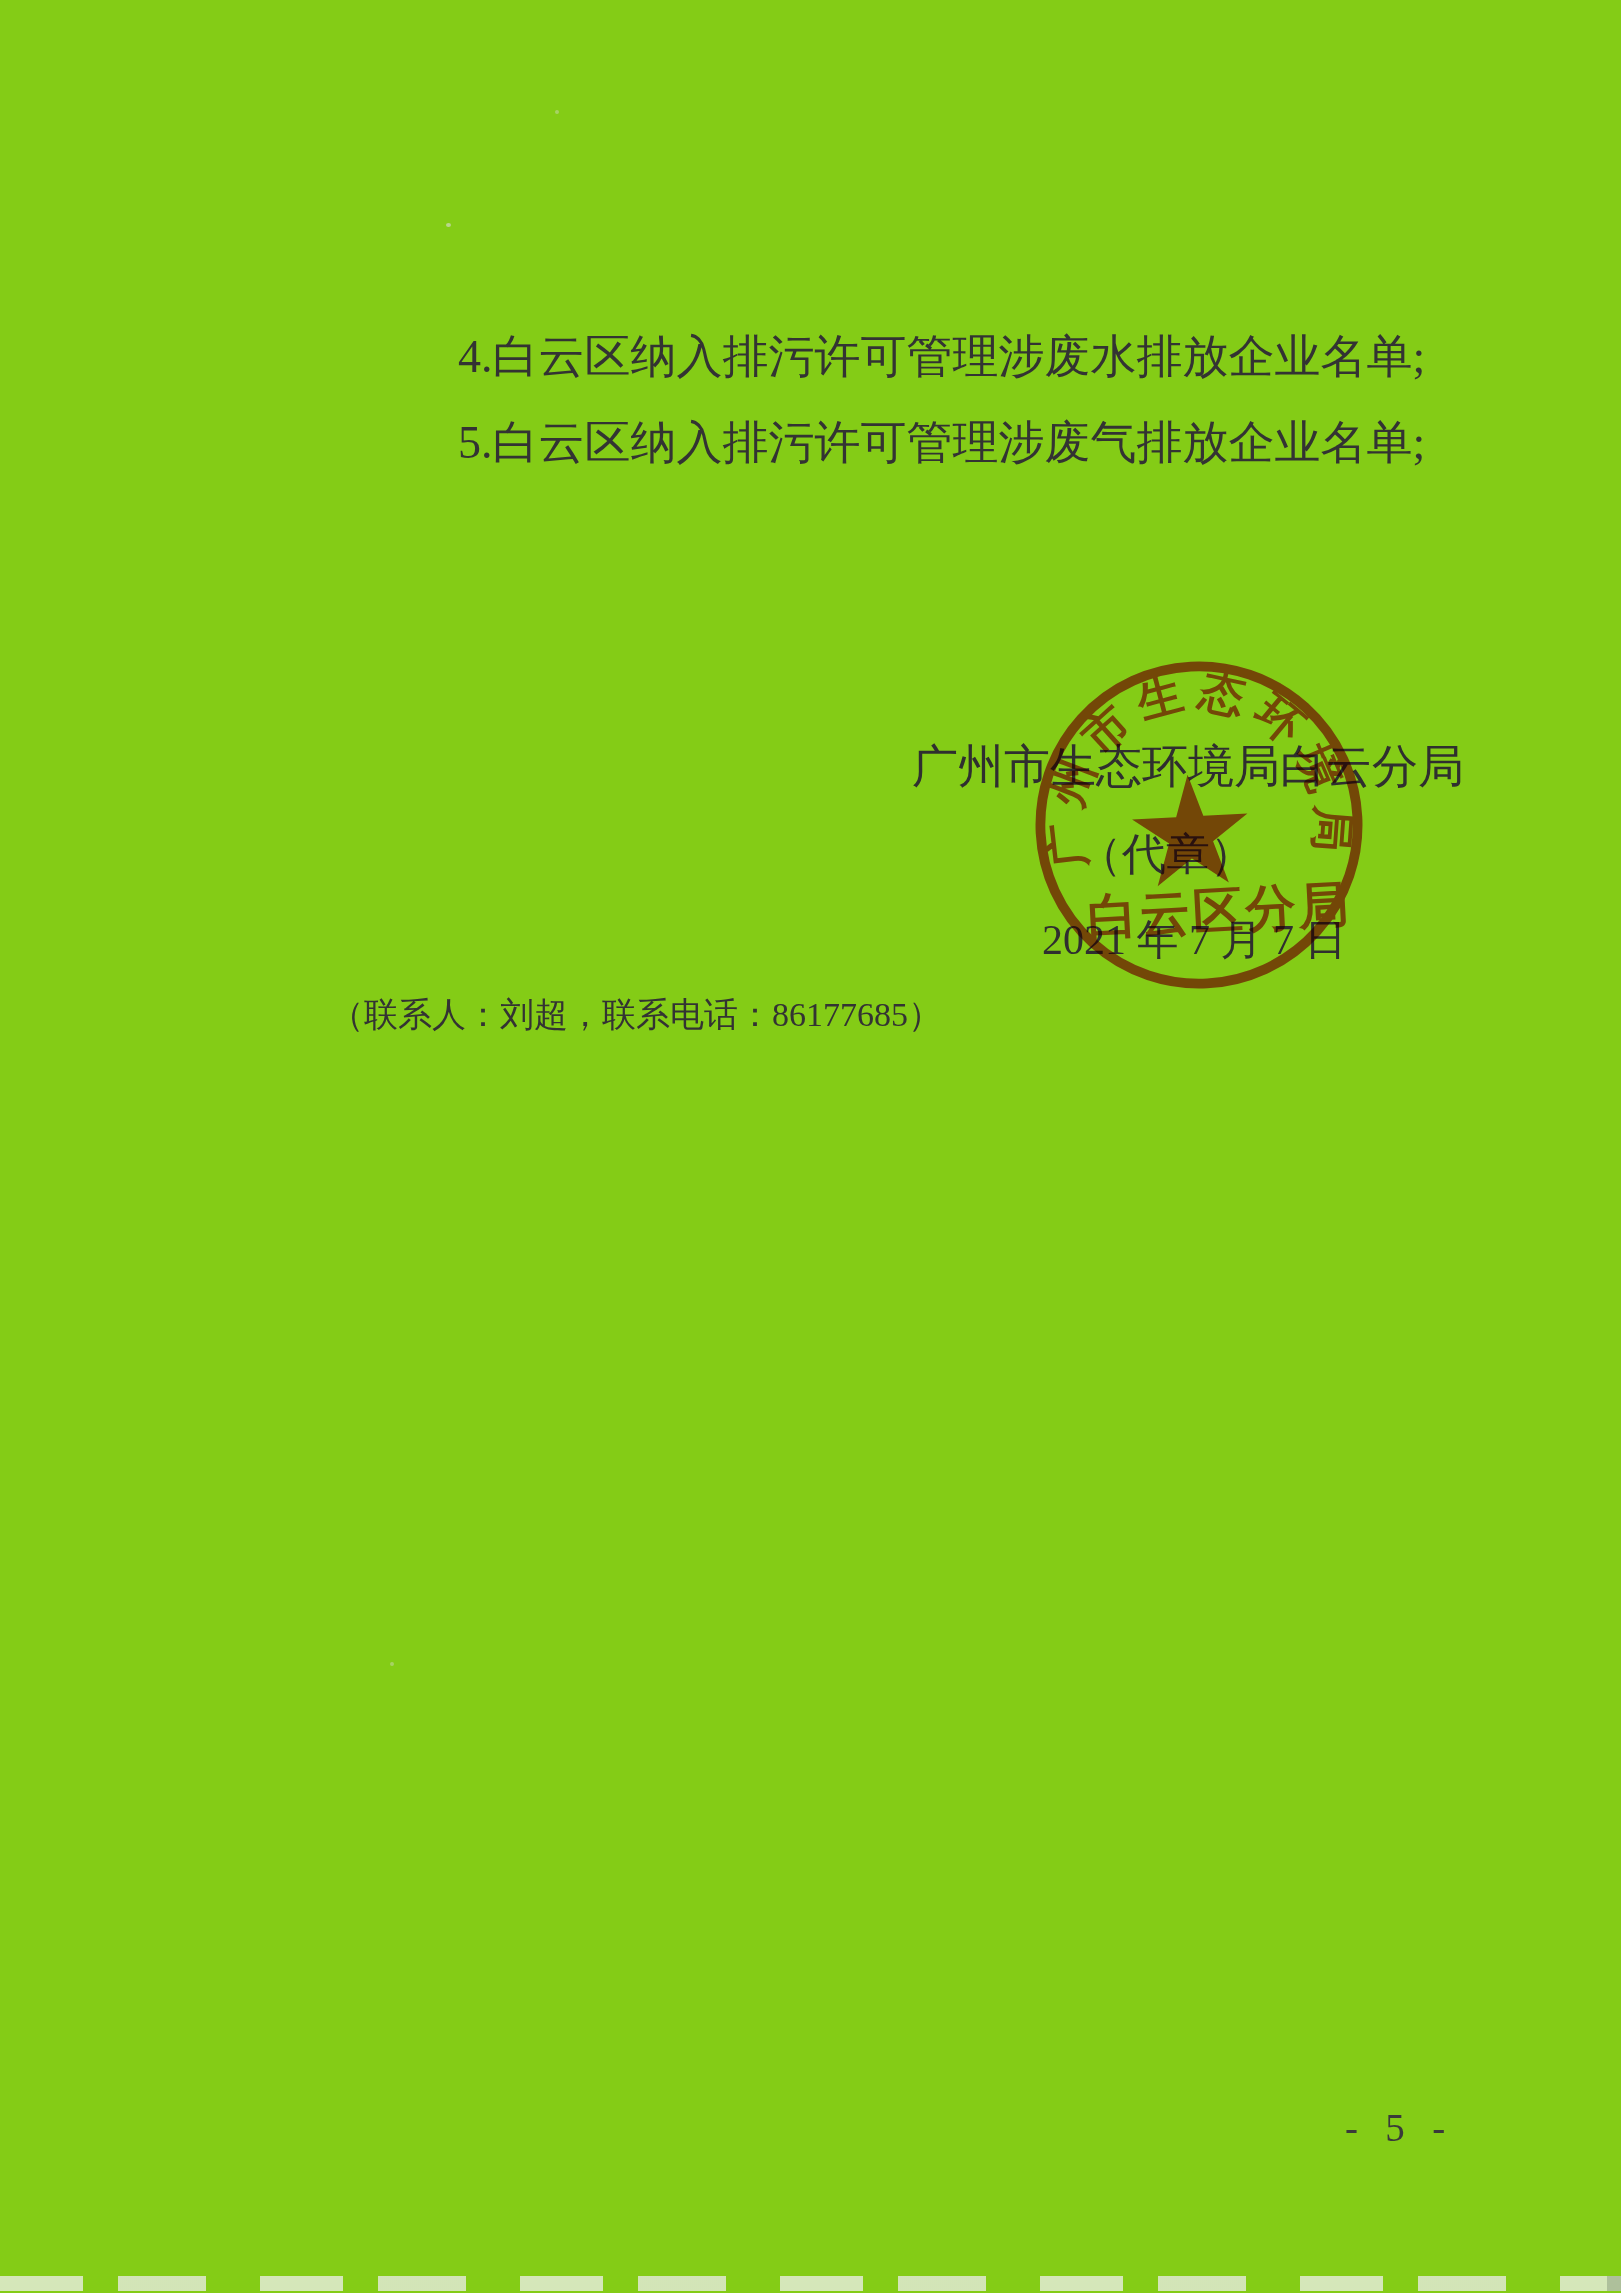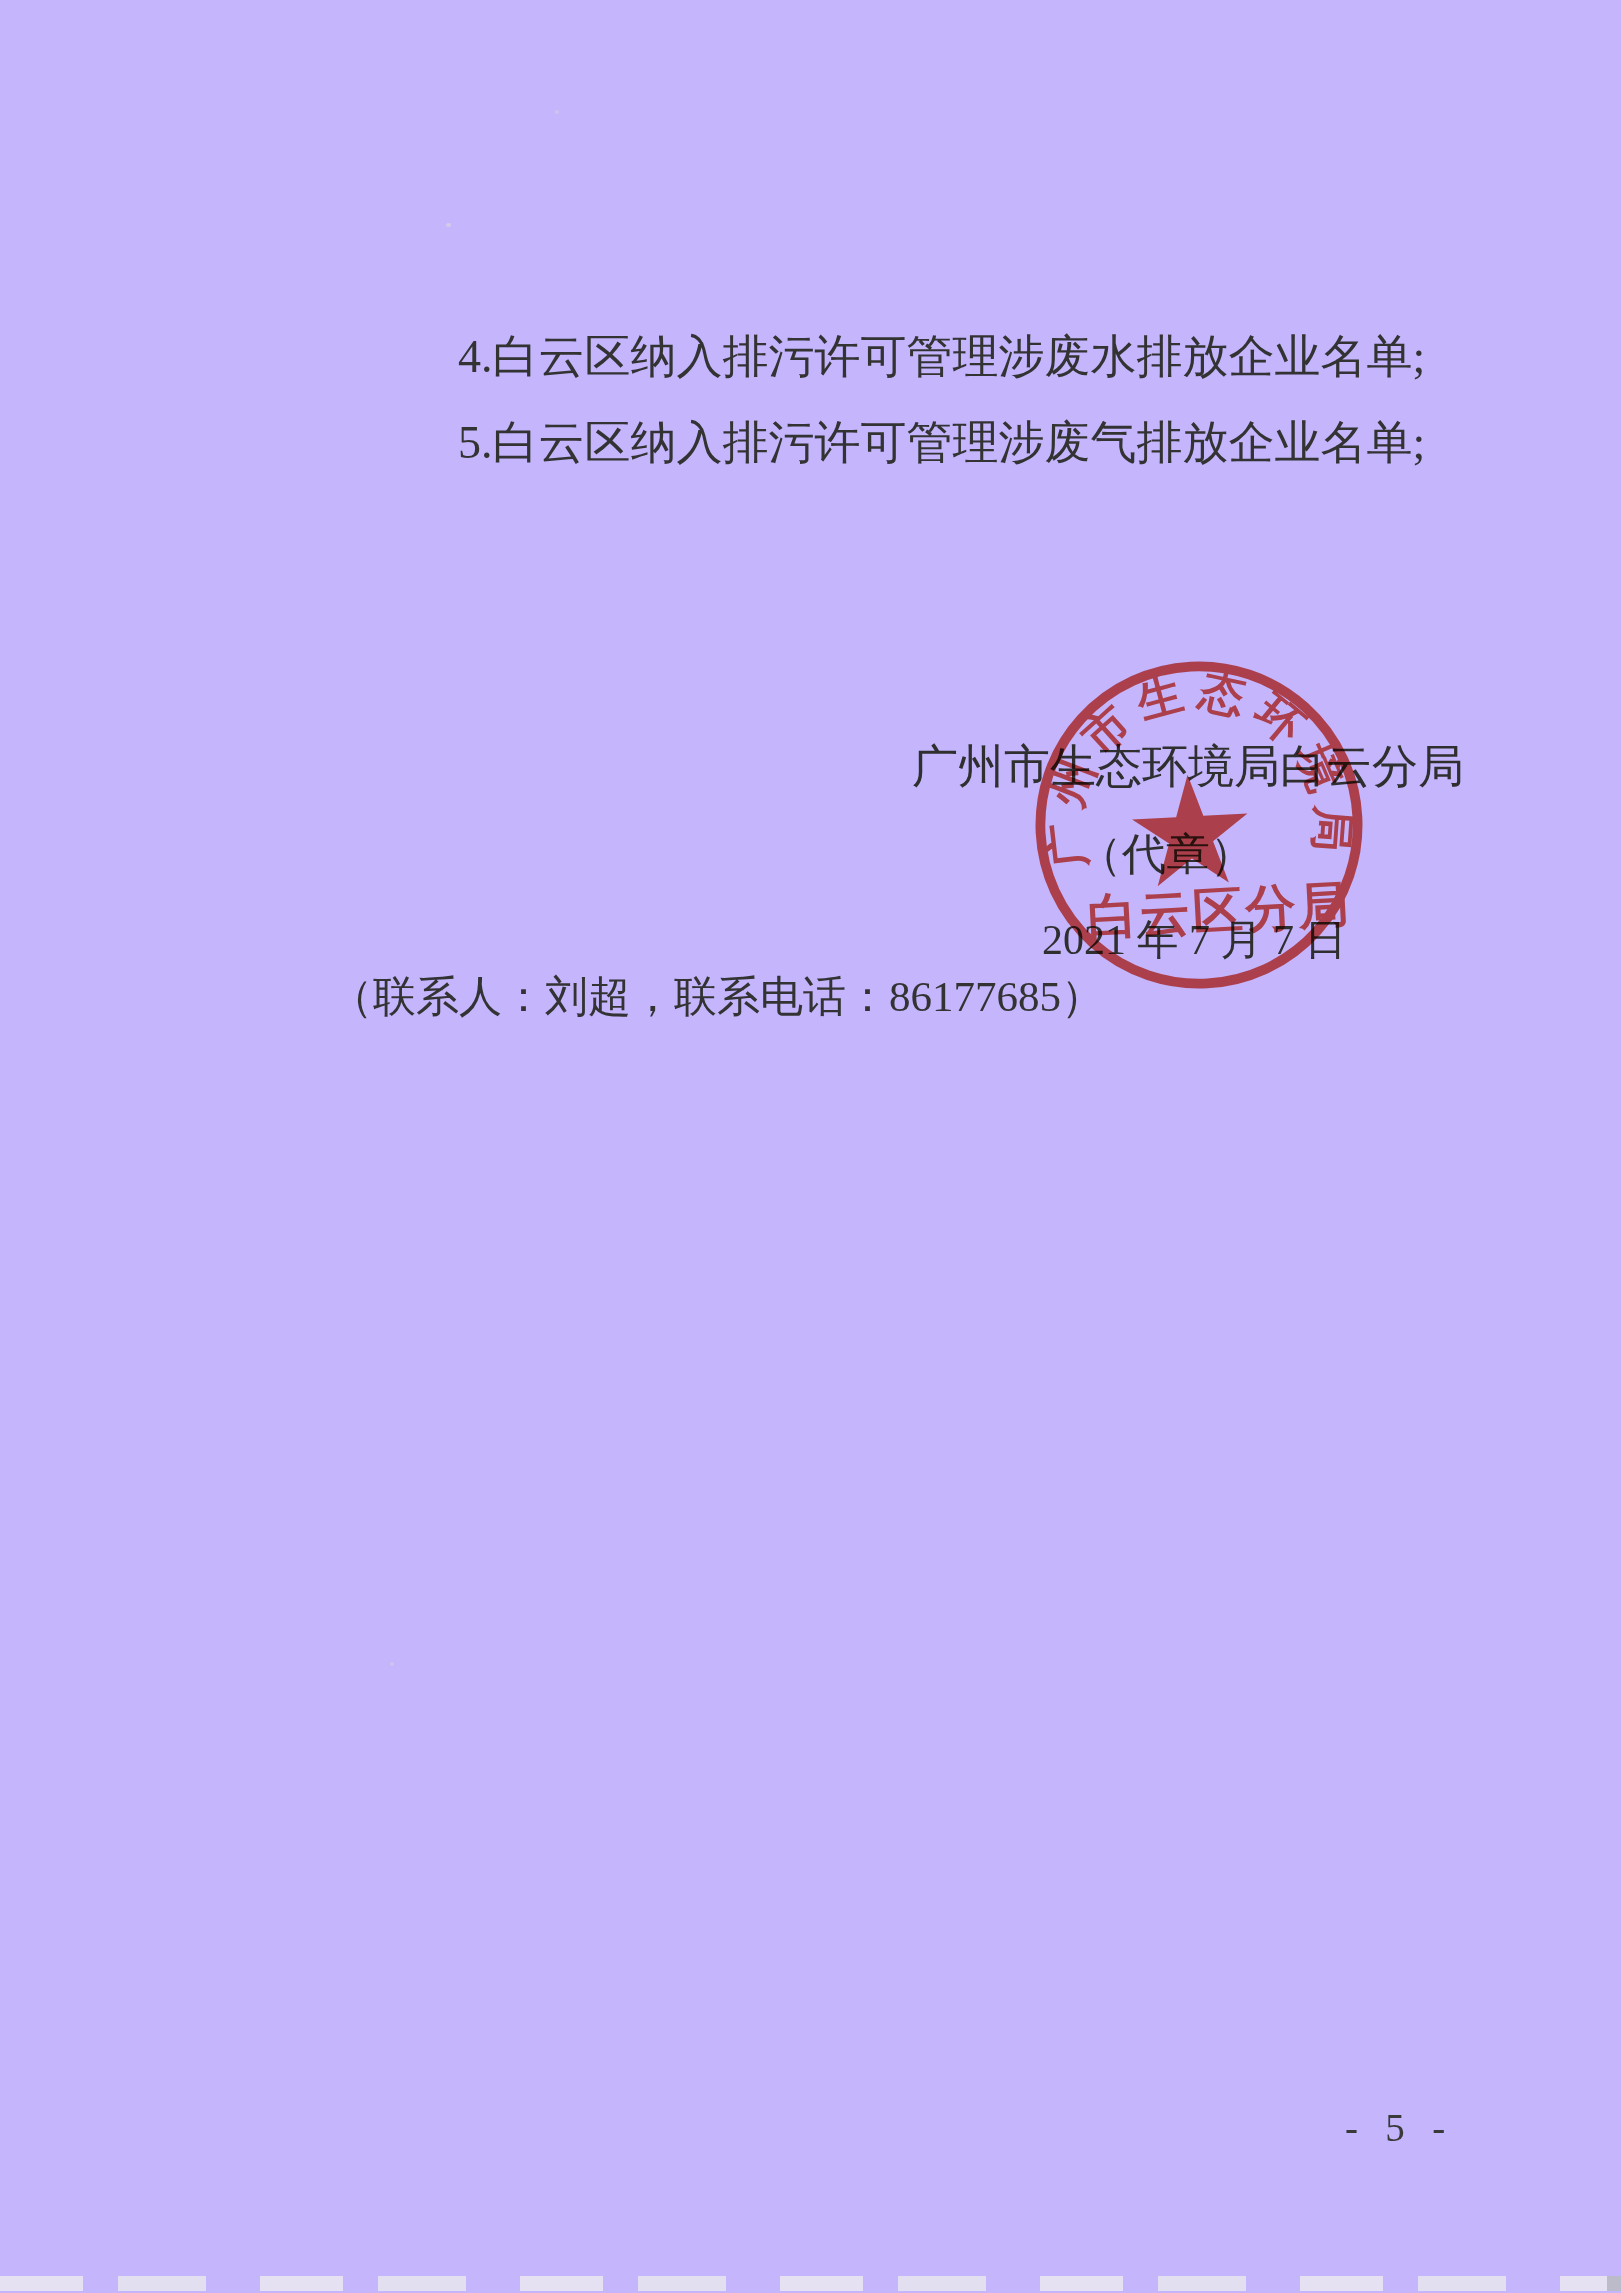--- a/index.html
+++ b/index.html
@@ -1,20 +1,20 @@
 <!DOCTYPE html>
 <html><head>
 <meta charset="utf-8">
 <style>
   html, body { margin: 0; padding: 0; background: #ffffff; }
   .page {
     position: relative;
     width: 1621px;
     height: 2294px;
-    background: #c4b5fd;
+    background: #84cc16;
     overflow: hidden;
     font-family: "Liberation Serif", "DejaVu Serif", serif;
     color: #2b2b2b;
   }
   .attachments {
     position: absolute;
     left: 458px;
     top: 314px;
     font-size: 46px;
     line-height: 86px;
@@ -41,22 +41,22 @@
     position: absolute;
     left: 1042px;
     top: 912px;
     font-size: 42px;
     white-space: nowrap;
     color: #2f2f2f;
   }
   .contact {
     position: absolute;
     left: 330px;
-    top: 968px;
-    font-size: 43px;
+    top: 992px;
+    font-size: 34px;
     white-space: nowrap;
     color: #333333;
   }
   .pagenum {
     position: absolute;
     left: 1345px;
     top: 2105px;
     font-size: 39px;
     letter-spacing: 8.8px;
     color: #3a3a3a;

